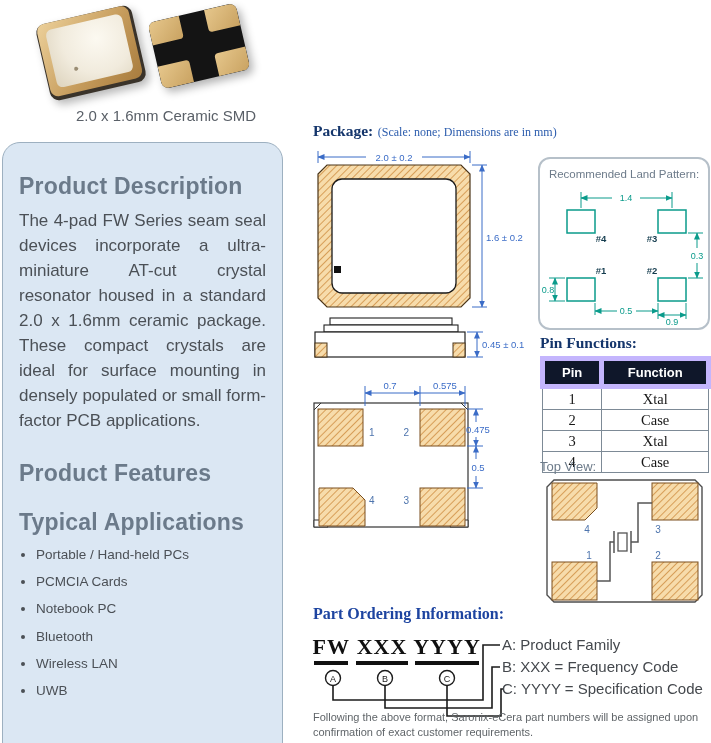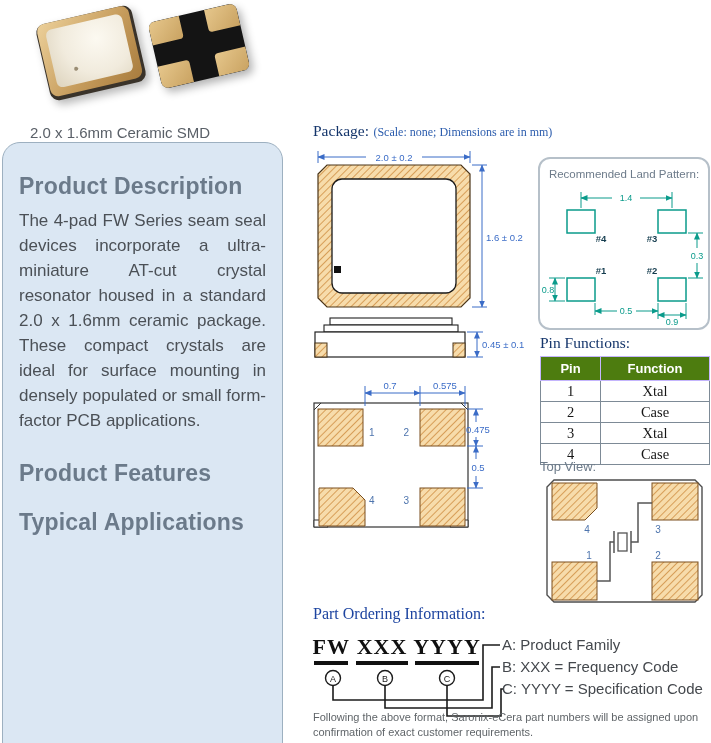--- a/index.html
+++ b/index.html
@@ -19,49 +19,49 @@
   .p1-dot{position:absolute;left:26%;bottom:22%;width:4px;height:4px;border-radius:50%;background:#9a8d74;}
   .photo2{left:146px;top:0px;width:104px;height:96px;}
   .p2-body{position:absolute;left:8px;top:12px;width:90px;height:68px;border-radius:7px;
            background:#141414;transform:rotate(-13deg);box-shadow:3px 5px 8px rgba(0,0,0,.3);
            overflow:hidden;}
   .p2-pad{position:absolute;width:32px;height:23px;background:linear-gradient(135deg,#e6c78c,#c9a261);}
   .p2-tl{left:0;top:0;border-bottom-right-radius:4px;}
   .p2-tr{right:0;top:0;border-bottom-left-radius:4px;}
   .p2-bl{left:0;bottom:0;border-top-right-radius:4px;}
   .p2-br{right:0;bottom:0;border-top-left-radius:4px;}
-  .caption{left:30px;top:107px;width:226px;text-align:left;font-size:15px;color:#5a6068;margin-top:17px;}
+  .caption{left:30px;top:107px;width:226px;text-align:right;font-size:15px;color:#5a6068;}
 
   
   .panel{left:2px;top:142px;width:281px;height:640px;box-sizing:border-box;
          background:#dbe7f3;border:1px solid #9db0c0;border-radius:18px;
          padding:30px 16px 0 16px;}
   .panel h2{font-size:23px;font-weight:bold;color:#6b7a8a;margin:0;letter-spacing:.2px;}
   .panel p{font-size:17px;color:#4b5056;text-align:justify;line-height:1.47;margin:9px 0 0;}
   .panel ul{margin:10px 0 0;padding-left:17px;color:#4b5056;}
   .panel li{font-size:13.5px;line-height:1.32;margin:0 0 9.5px;}
   .mt26{margin-top:26px!important;}
   .mt22{margin-top:22px!important;}
 
   
-  .serif-h{font-family:"Liberation Serif",serif;font-weight:normal;color:#14356b;font-size:15.5px;}
+  .serif-h{font-family:"Liberation Serif",serif;font-weight:bold;color:#14356b;font-size:15.5px;}
   .pkg-sub{font-family:"Liberation Serif",serif;font-weight:normal;color:#2b5cad;font-size:12px;}
   .gray-label{font-size:13px;color:#6d7b8a;}
 
   
   .lp-box{left:538px;top:157px;width:172px;height:173px;box-sizing:border-box;
           border:2px solid #b6c0c9;border-radius:12px;background:#fff;}
   .lp-title{position:absolute;left:0;top:9px;width:100%;text-align:center;
             font-size:11.5px;color:#6d7b8a;}
 
   
   .pin-table{position:absolute;left:540px;top:356px;border-collapse:collapse;
              font-family:"Liberation Serif",serif;}
-  .pin-table th{background:#4d7c0f;color:#fff;font-family:"Liberation Sans",sans-serif;
-                font-size:13px;font-weight:bold;border:1px solid #c4b5fd;height:21px;}
+  .pin-table th{background:#0f172a;color:#fff;font-family:"Liberation Sans",sans-serif;
+                font-size:13px;font-weight:bold;border:5px solid #c4b5fd;height:21px;}
   .pin-table td{border:1px solid #7d8a96;text-align:center;font-size:14.5px;color:#161616;
                 height:18px;background:#fff;}
   .col-pin{width:57px;}  .col-fn{width:106px;}
 
   
   .code-part{position:absolute;top:634px;font-family:"Liberation Serif",serif;
              font-weight:bold;font-size:22px;color:#101010;text-align:center;letter-spacing:1px;}
   .legend-item{position:absolute;left:502px;font-size:15px;color:#44484d;}
   .footnote{position:absolute;left:313px;font-size:11px;color:#606569;}
 
@@ -95,20 +95,29 @@
   </div>
   <div class="abs caption">2.0 x 1.6mm Ceramic SMD</div>
 
   <div class="abs panel">
     <h2>Product Description</h2>
     <p>The 4-pad FW Series seam seal devices incorporate a ultra-miniature AT-cut crystal resonator housed in a standard 2.0 x 1.6mm ceramic package. These compact crystals are ideal for surface mounting in densely populated or small form-factor PCB applications.</p>
 
     <h2 class="mt26">Product Features</h2>
 
     <h2 class="mt22">Typical Applications</h2>
+    <ul>
+      <li>Portable / Hand-held PCs</li>
+      <li>PCMCIA Cards</li>
+      <li>Notebook PC</li>
+      <li>Bluetooth</li>
+      <li>Wireless LAN</li>
+      <li>UWB</li>
+
+    </ul>
   </div>
 
   <div class="abs" style="left:313px;top:122px;">
     <span class="serif-h">Package:</span>
     <span class="pkg-sub">(Scale: none; Dimensions are in mm)</span>
   </div>
 
   <svg class="abs" style="left:306px;top:146px;" width="232" height="386" viewBox="0 0 232 386">
     <defs>
       <pattern id="h1" width="5" height="5" patternTransform="rotate(45)" patternUnits="userSpaceOnUse">

